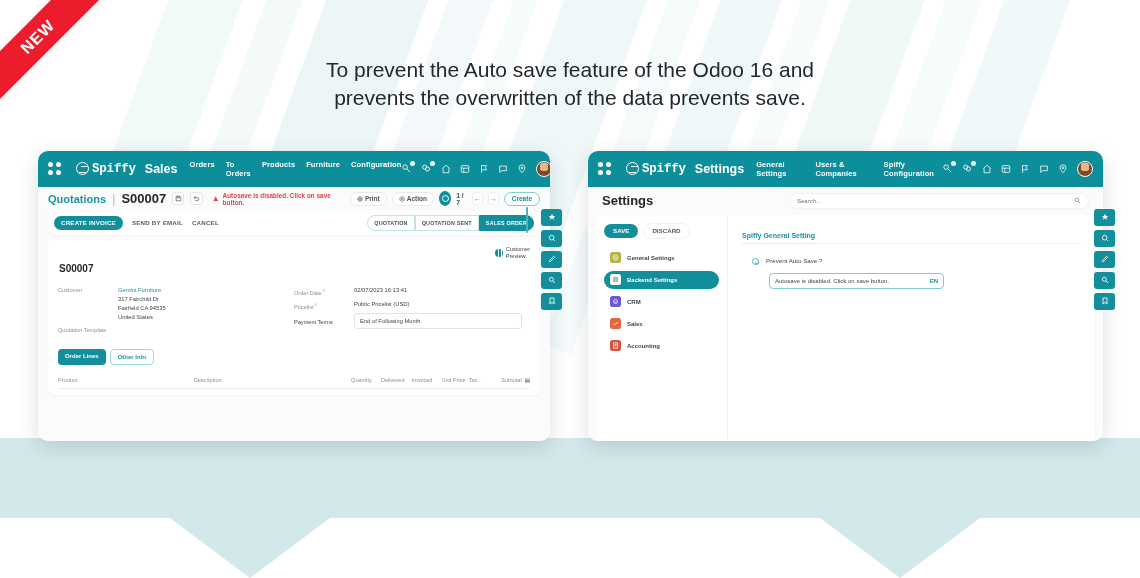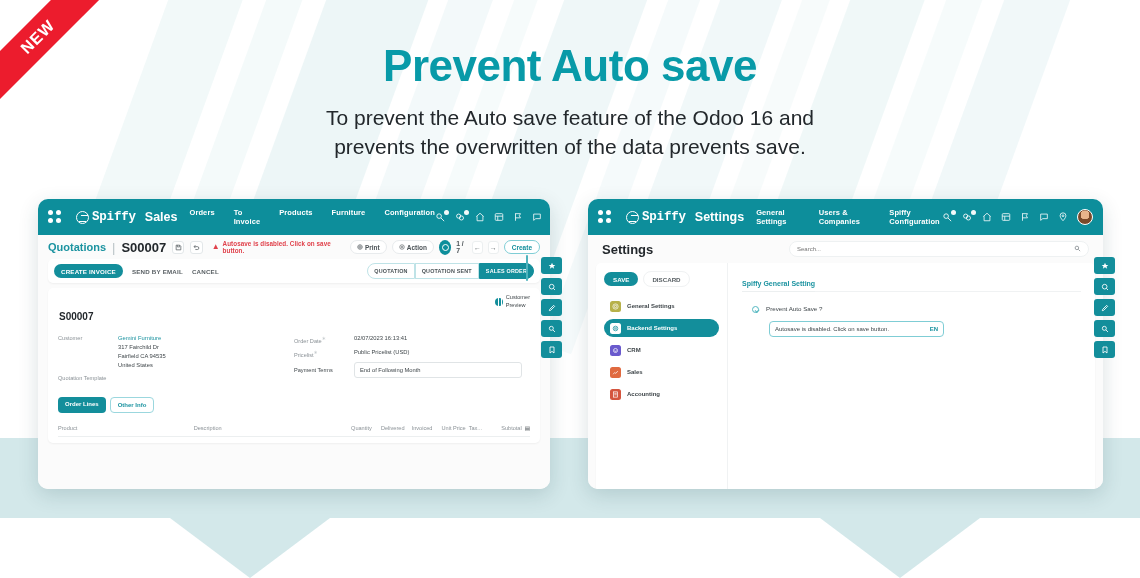--- a/index.html
+++ b/index.html
@@ -74,21 +74,21 @@
     width:13px; height:13px; border-radius:50%;
     border:1.4px solid #fff; position:relative;
   }
   .brand-mark:after {
     content:""; position:absolute; left:2.5px; top:3px; width:7px; height:5px;
     border-top:1.4px solid #fff; border-bottom:1.4px solid #fff;
     transform:skewX(-18deg);
   }
   .brand-name { color:#fff; font-size:12.5px; font-weight:bold; letter-spacing:-.2px; }
   .app-name { color:#fff; font-size:12.5px; font-weight:bold; margin-right:12px; }
-  .nav-links { display:flex; gap:19px; }
+  .nav-links { display:flex; gap:11px; }
   .nav-links span { color:#fff; font-size:7.5px; font-weight:bold; letter-spacing:.1px; }
   .nav-right { margin-left:auto; display:flex; align-items:center; gap:9px; }
   .nav-ico { position:relative; color:#fff; opacity:.95; display:block; }
   .nav-ico svg { display:block; }
   .nav-badge {
     position:absolute; top:-2px; right:-3px; width:5px; height:5px;
     border-radius:50%; background:#fff;
   }
   .avatar {
     width:16px; height:16px; border-radius:50%;
@@ -314,21 +314,20 @@
   </svg>
 </div>
 
 <div class="ribbon">
   <div class="ribbon-band">
     <span>NEW</span>
   </div>
 </div>
 
 <div class="head">
-  <h1>Prevent Auto save</h1>
   <p>
     <span>To prevent the Auto save feature of the Odoo 16 and</span><br>
     <span>prevents the overwritten of the data prevents save.</span>
   </p>
 </div>
 
 <div class="shots">
 
   <div class="card card-left">
     <div class="card-inner">
@@ -340,21 +339,21 @@
             <i></i>
             <i></i>
           </div>
         <div class="brand">
           <div class="brand-mark"></div>
           <span class="brand-name">Spiffy</span>
         </div>
         <span class="app-name">Sales</span>
         <div class="nav-links">
           <span>Orders</span>
-          <span>To Invoice</span>
+          <span>To Orders</span>
           <span>Products</span>
           <span>Furniture</span>
           <span>Configuration</span>
         </div>
         <div class="nav-right">
           <span class="nav-ico">
             <svg width="11" height="11" viewBox="0 0 24 24" fill="none" stroke="#fff" stroke-width="2">
               <circle cx="9" cy="9" r="5"></circle>
                 <path d="M13 13l7 7"></path>
               </svg>

